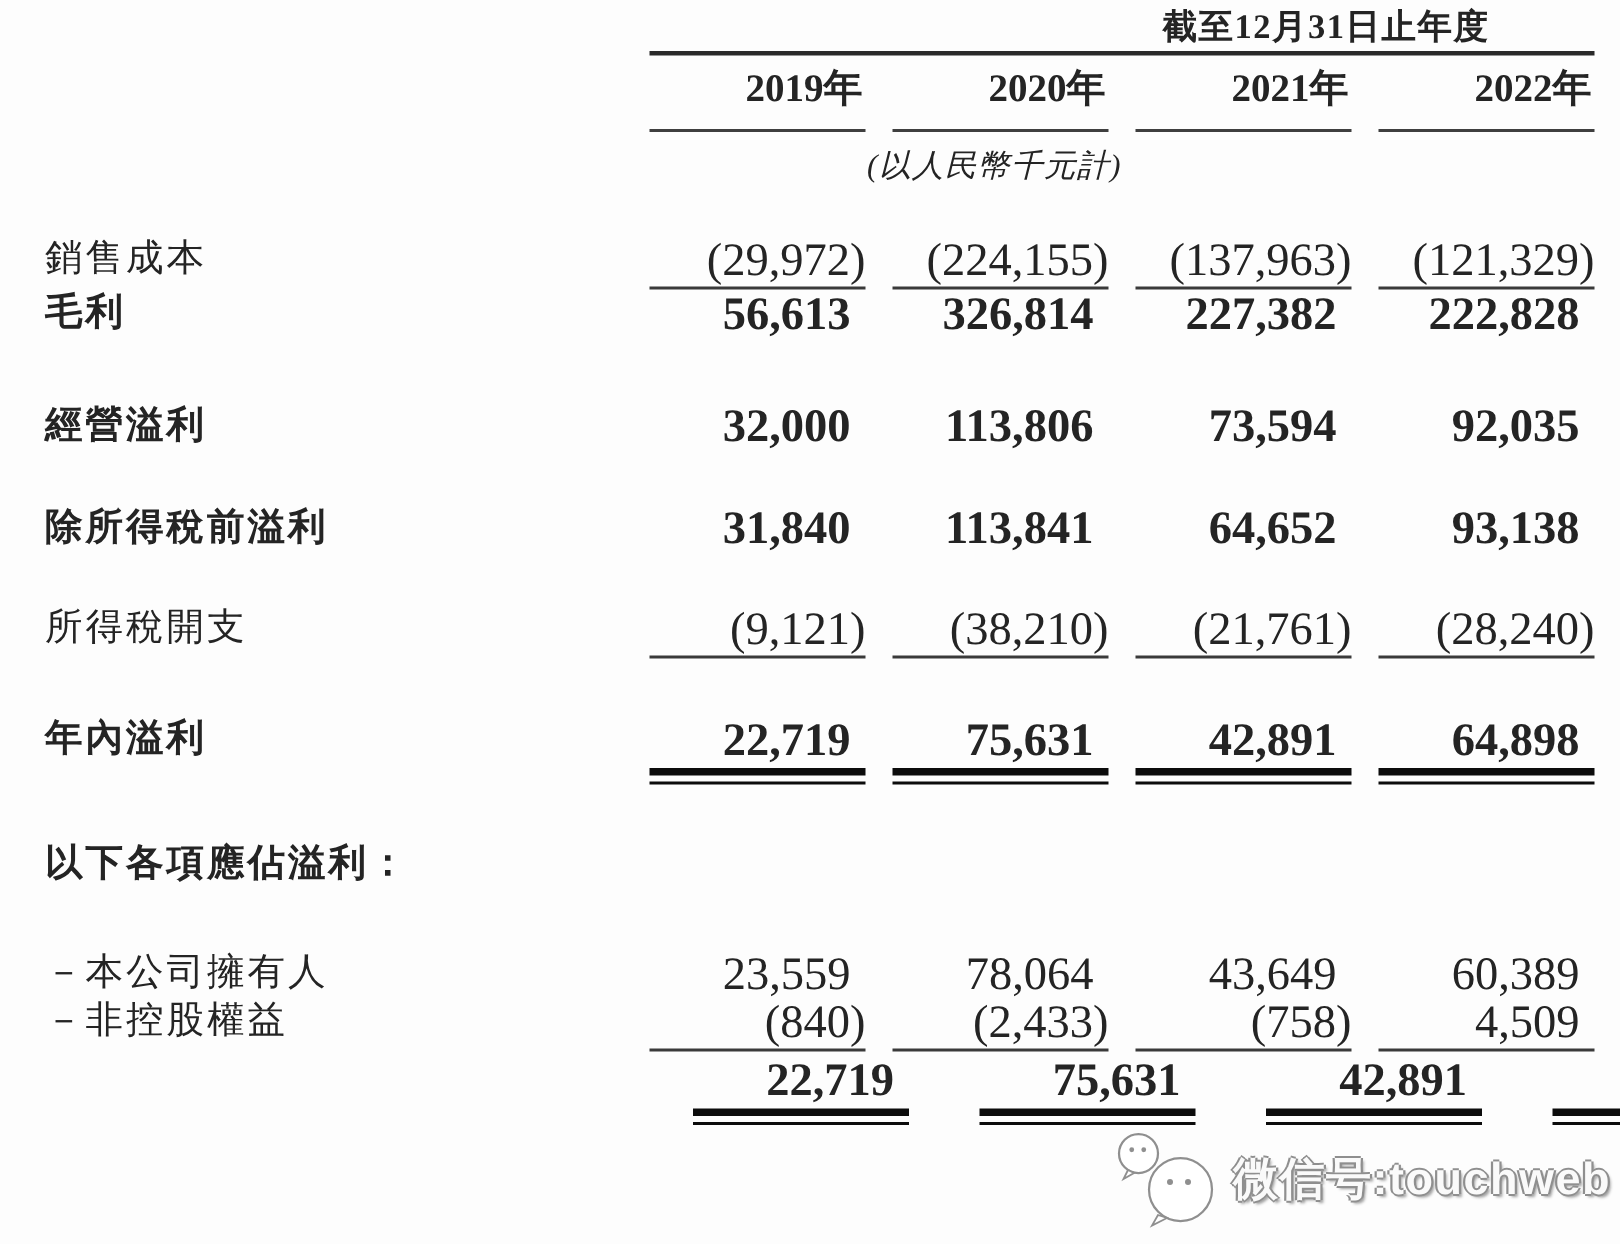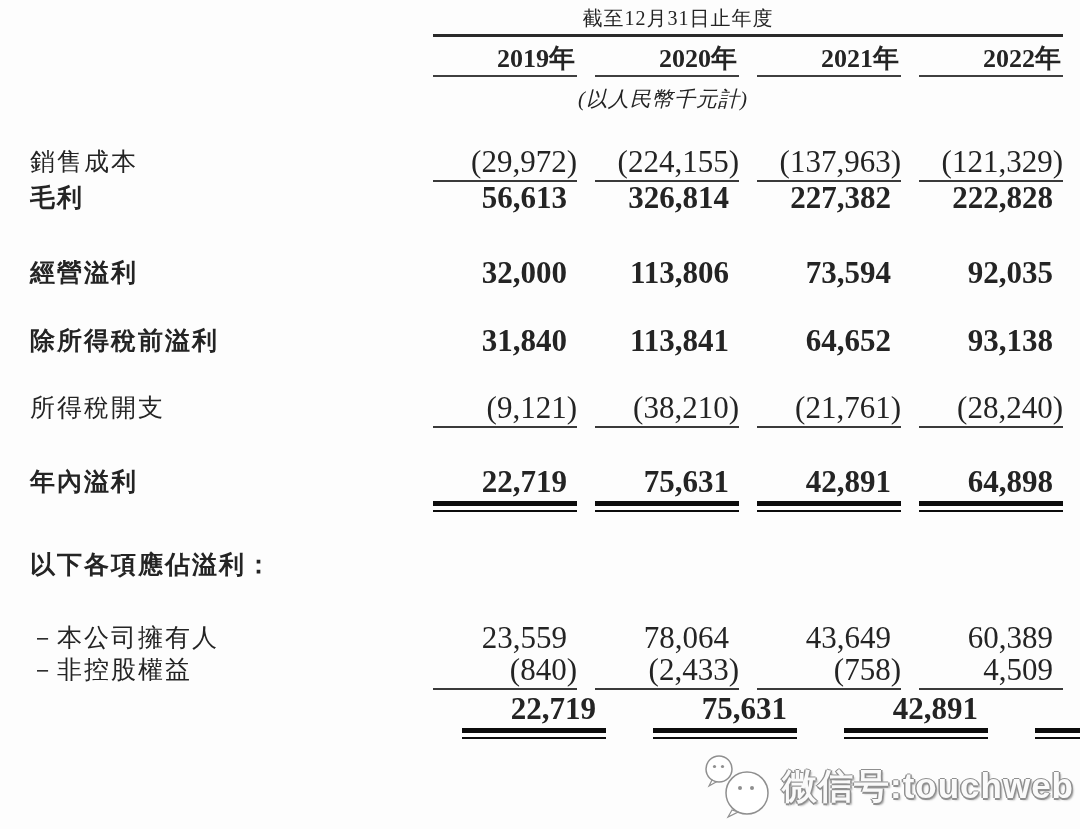--- a/index.html
+++ b/index.html
@@ -14,35 +14,35 @@
   .sheet { position:absolute; inset:0; padding:4px 0 0 30px; box-sizing:border-box; }
   .grid {
     display:grid;
     grid-template-columns:385px 144px 144px 144px 144px;
     column-gap:18px;
   }
   .span4 { grid-column:2 / 6; }
 
   
   .title {
-    text-align:center;
+    text-align:right;
     transform:translateX(-70px);
-    font-weight:normal;
-    font-size:20px;
+    font-weight:bold;
+    font-size:23px;
     line-height:28px;
     letter-spacing:1px;
   }
   .toprule { border-top:3px solid #2a2a2a; margin-top:2px; height:0; }
   .years { margin-top:8px; }
   .year {
     text-align:right;
     font-weight:bold;
     font-size:26px;
     line-height:28px;
-    padding:0 2px 2px 0;
+    padding:0 2px 13px 0;
     border-bottom:2px solid #3f3f3f;
   }
   .note {
     text-align:center;
     transform:translateX(-85px);
     font-style:italic;
     font-size:21px;
     line-height:28px;
     margin-top:8px;
     letter-spacing:1px;
@@ -90,21 +90,21 @@
   .watermark {
     position:absolute;
     right:6px; bottom:10px;
     display:flex; align-items:center; gap:4px;
     opacity:.95;
     pointer-events:none;
   }
   .watermark .wm-text {
     font-family:"Liberation Sans","DejaVu Sans",sans-serif;
     font-weight:bold;
-    font-size:35px;
+    font-size:30px;
     letter-spacing:1px;
     color:rgba(255,255,255,.96);
     text-shadow:
       1.5px 0 0 #8a8a8a, -1.5px 0 0 #8a8a8a,
       0 1.5px 0 #8a8a8a, 0 -1.5px 0 #8a8a8a,
       2px 2px 2px #9a9a9a;
   }
 </style>
 </head>
 <body>

